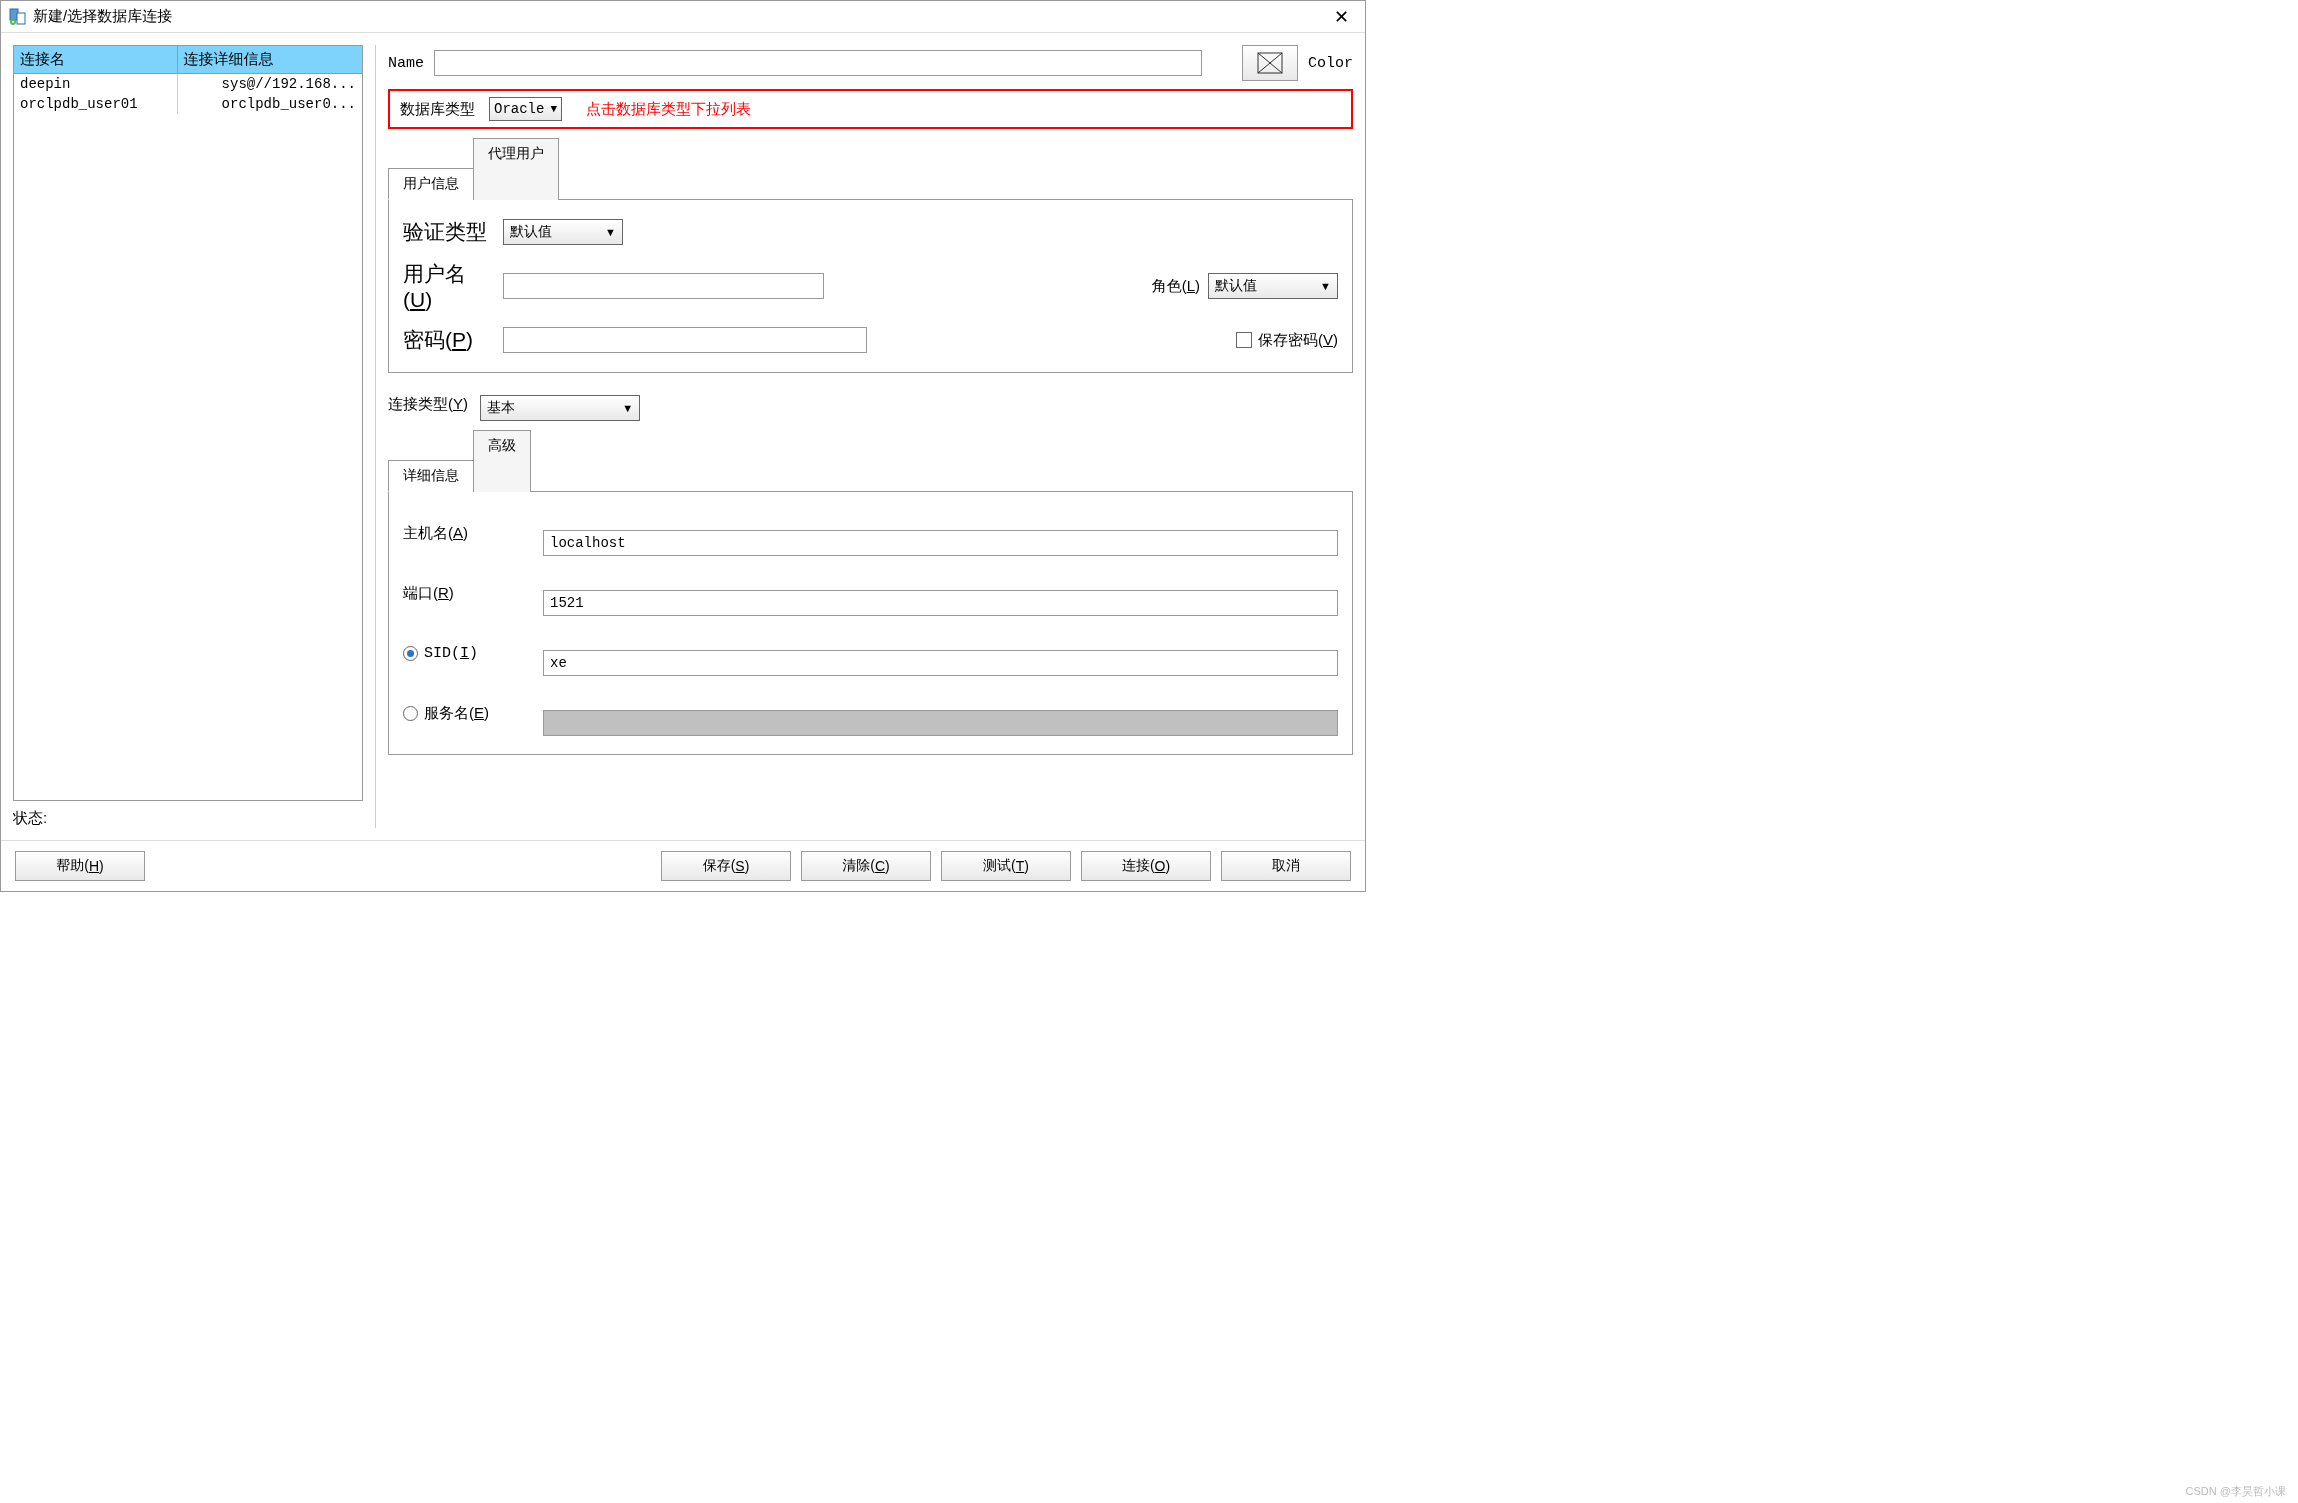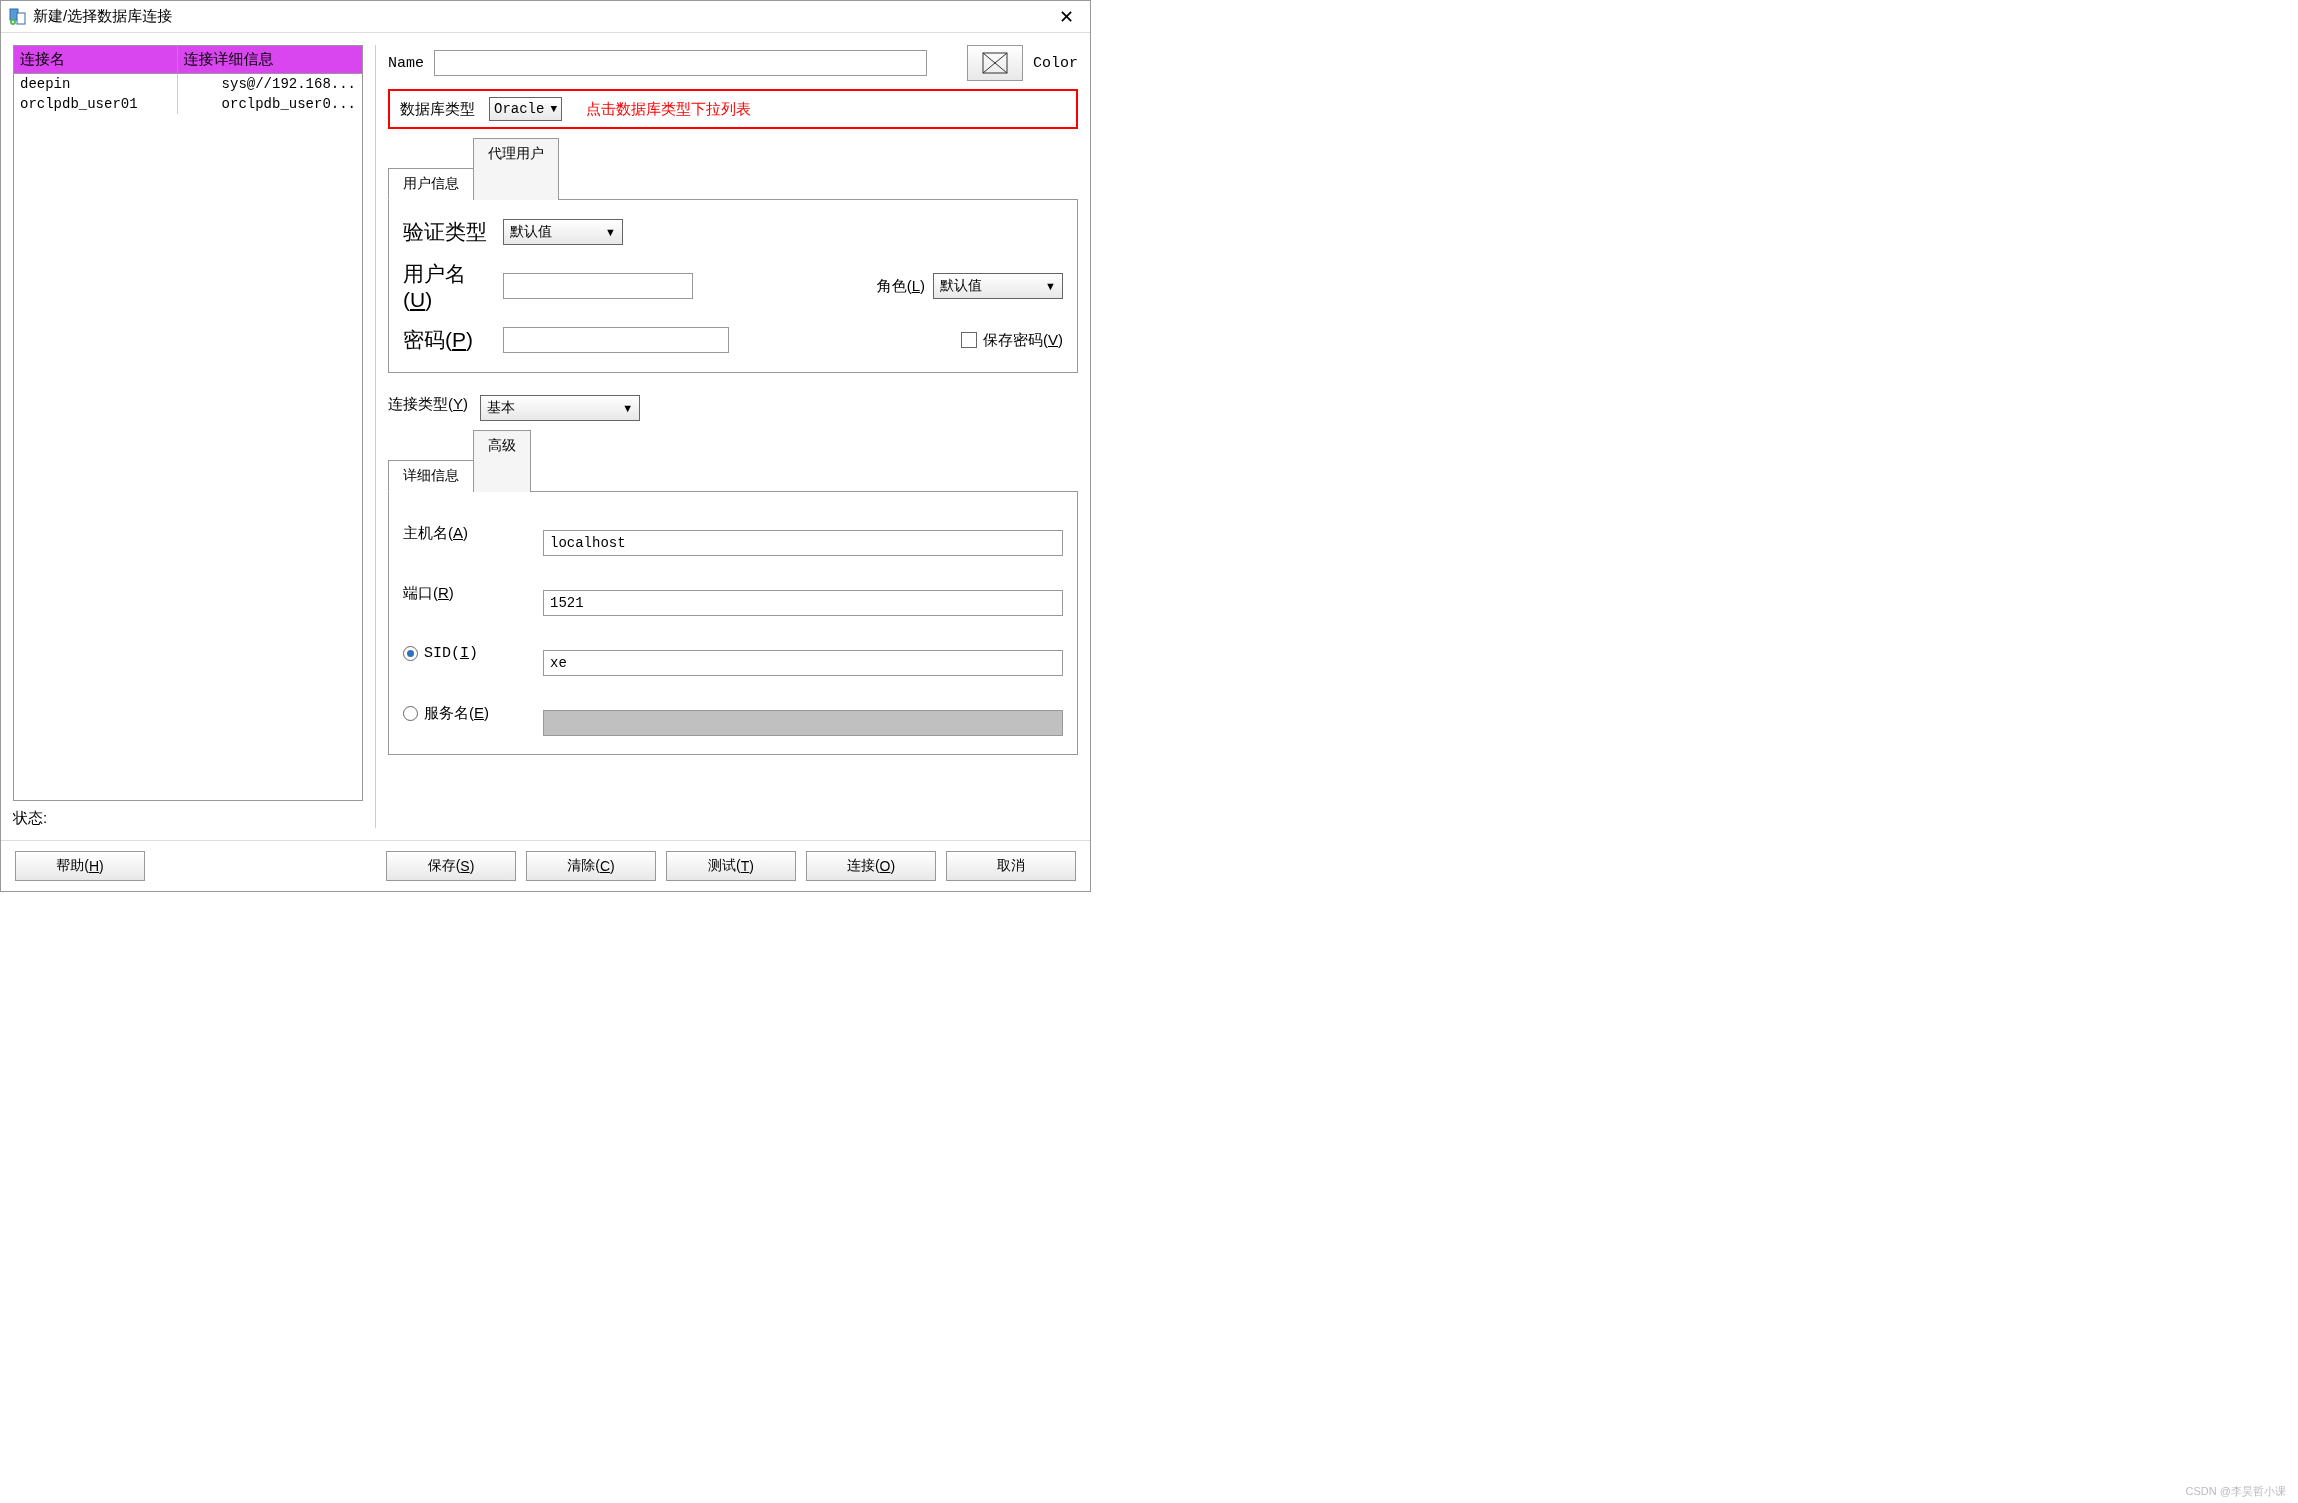--- a/index.html
+++ b/index.html
@@ -1,27 +1,27 @@
 <!DOCTYPE html>
 <html><head>
   <meta charset="utf-8">
   <style>
     * { box-sizing: border-box; margin: 0; padding: 0; }
     body { font-family: "Microsoft YaHei", SimSun, sans-serif; font-size: 13px; background: #fff; }
-    .dialog { border: 1px solid #999; width: 1091px; height: 892px; display: flex; flex-direction: column; }
+    .dialog { border: 1px solid #999; width: 1366px; height: 892px; display: flex; flex-direction: column; }
     .titlebar { display: flex; align-items: center; padding: 4px 8px; border-bottom: 1px solid #ddd; height: 32px; }
     .titlebar-icon { width: 18px; height: 18px; margin-right: 6px; position: relative; }
     .titlebar-icon svg { width: 100%; height: 100%; }
     .title-text { flex: 1; font-size: 15px; }
     .close-btn { font-size: 18px; padding: 0 8px; cursor: pointer; }
     .content { display: flex; flex: 1; padding: 12px; gap: 12px; overflow: hidden; }
     .left-panel { width: 350px; display: flex; flex-direction: column; }
     .conn-table { border: 1px solid #999; flex: 1; }
     .conn-table table { width: 100%; border-collapse: collapse; }
-    .conn-table th { text-align: left; padding: 4px 6px; font-weight: normal; font-size: 15px; border-bottom: 1px solid #999; border-right: 1px solid #999; background: #d946ef; }
+    .conn-table th { text-align: left; padding: 4px 6px; font-weight: normal; font-size: 15px; border-bottom: 1px solid #999; border-right: 1px solid #999; background: #7dd3fc; }
     .conn-table th:last-child { border-right: none; }
     .conn-table td { padding: 2px 6px; font-family: "Courier New", monospace; font-size: 14px; border-right: 1px solid #ccc; white-space: nowrap; overflow: hidden; }
     .conn-table td:last-child { border-right: none; padding-left: 44px; }
     .status-row { padding-top: 8px; font-size: 15px; }
     .divider { width: 1px; background: #ccc; }
     .right-panel { flex: 1; display: flex; flex-direction: column; gap: 8px; }
     .row { display: flex; align-items: center; gap: 10px; }
     .label { font-family: "Courier New", SimSun, monospace; font-size: 15px; }
     .name-input { flex: 1; height: 26px; border: 1px solid #999; padding: 2px 4px; font-size: 13px; }
     .color-btn { width: 56px; height: 36px; border: 1px solid #999; background: linear-gradient(#fff,#e8e8e8); display: flex; align-items: center; justify-content: center; cursor: pointer; }

